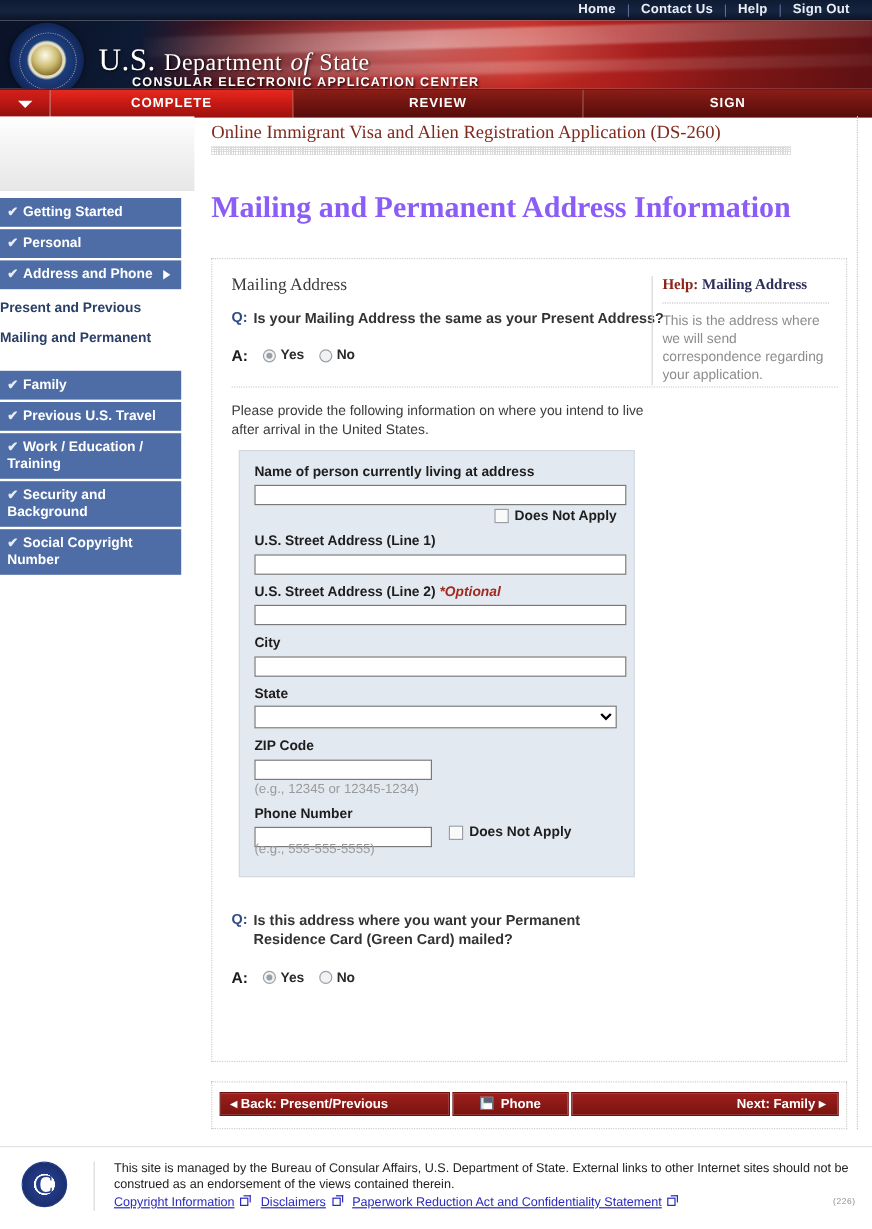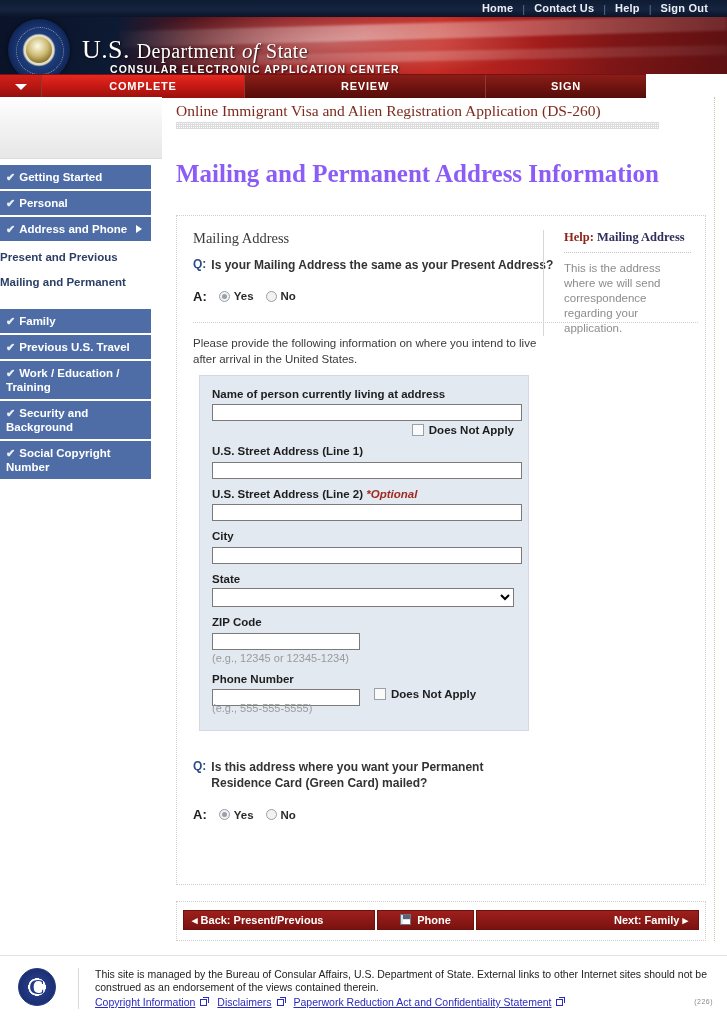--- a/index.html
+++ b/index.html
@@ -78,21 +78,21 @@
   .dept-sub {
     position: absolute; left: 110px; top: 46px;
     color: #ffffff; font-size: 10.5px; font-weight: bold;
     letter-spacing: 1.05px;
     text-shadow: 1px 1px 2px rgba(0,0,0,.8);
     white-space: nowrap;
   }
 
   
   .tabs {
-    position: absolute; top: 74px; left: 0; width: 646px; height: 23px;
+    position: absolute; top: 74px; left: 0; width: 727px; height: 23px;
     display: flex; border-top: 1px solid #7a0f14;
   }
   .tab {
     height: 23px; line-height: 23px; text-align: center;
     color: #ffffff; font-size: 11px; font-weight: bold; letter-spacing: .8px;
     border-right: 1px solid #8d3a33;
   }
   .tab-arrow {
     width: 42px;
     background: linear-gradient(180deg,#d3201a 0%, #b81713 50%, #8e0f0d 100%);
@@ -193,21 +193,21 @@
     margin-right: 4px; position: relative;
   }
   .radio.on::after {
     content:""; position:absolute; left:2px; top:2px;
     width:5px; height:5px; border-radius:50%; background:#9aa0a8;
   }
   .radio-lbl { font-size: 11.5px; color: #2a2a2a; font-weight: bold; }
 
   .help-panel {
     position: absolute; right: 14px; top: 14px; width: 148px;
-    border-left: 1px solid #d6d6d6; padding-left: 20px;
+    border-left: 1px solid #d6d6d6; padding-left: 8px;
   }
   .help-title {
     font-family: "Liberation Serif", serif; font-size: 12.5px;
     color: #2f2f5c; font-weight: bold; padding-bottom: 7px;
   }
   .help-title b { color: #8e2419; }
   .help-rule {
     border-top: 1px dotted #c4c4c4; margin-bottom: 8px;
   }
   .help-body { font-size: 11.5px; color: #8c8c8c; line-height: 15px; }

